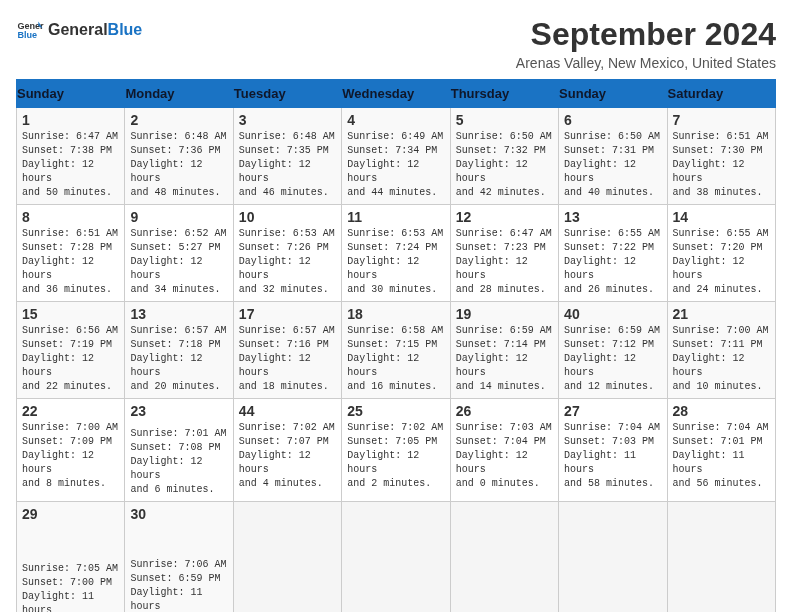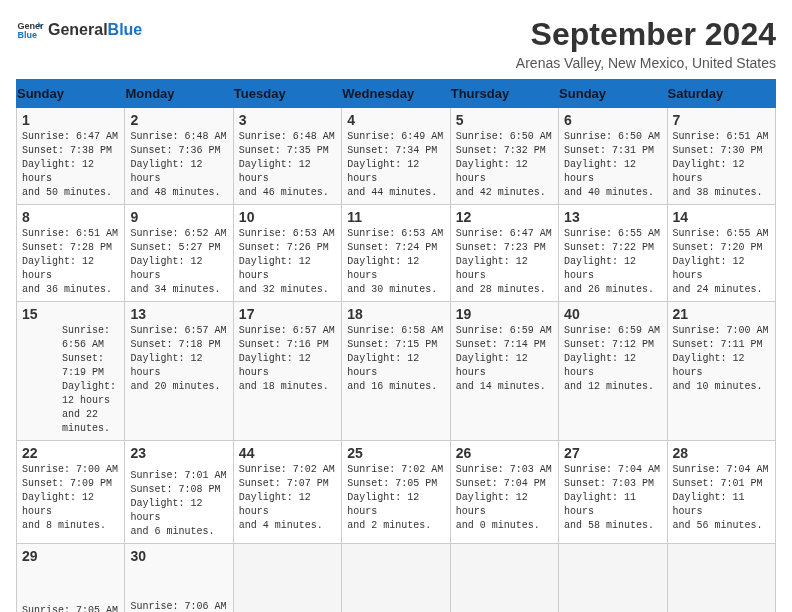--- a/index.html
+++ b/index.html
@@ -213,21 +213,21 @@
           <span class="day-number">14</span>
           <div class="day-info" style="white-space: pre-line;">Sunrise: 6:55 AM
 Sunset: 7:20 PM
 Daylight: 12 hours
 and 24 minutes.</div>
         </td>
       </tr>
       <tr>
         <td>
           <span class="day-number">15</span>
-          <div class="day-info" style="white-space: pre-line; margin-left: 40px;">Sunrise: 6:56 AM
+          <div class="day-info" style="white-space: pre-line;">Sunrise: 6:56 AM
 Sunset: 7:19 PM
 Daylight: 12 hours
 and 22 minutes.</div>
         </td>
         <td>
           <span class="day-number">13</span>
           <div class="day-info" style="white-space: pre-line;">Sunrise: 6:57 AM
 Sunset: 7:18 PM
 Daylight: 12 hours
 and 20 minutes.</div>

